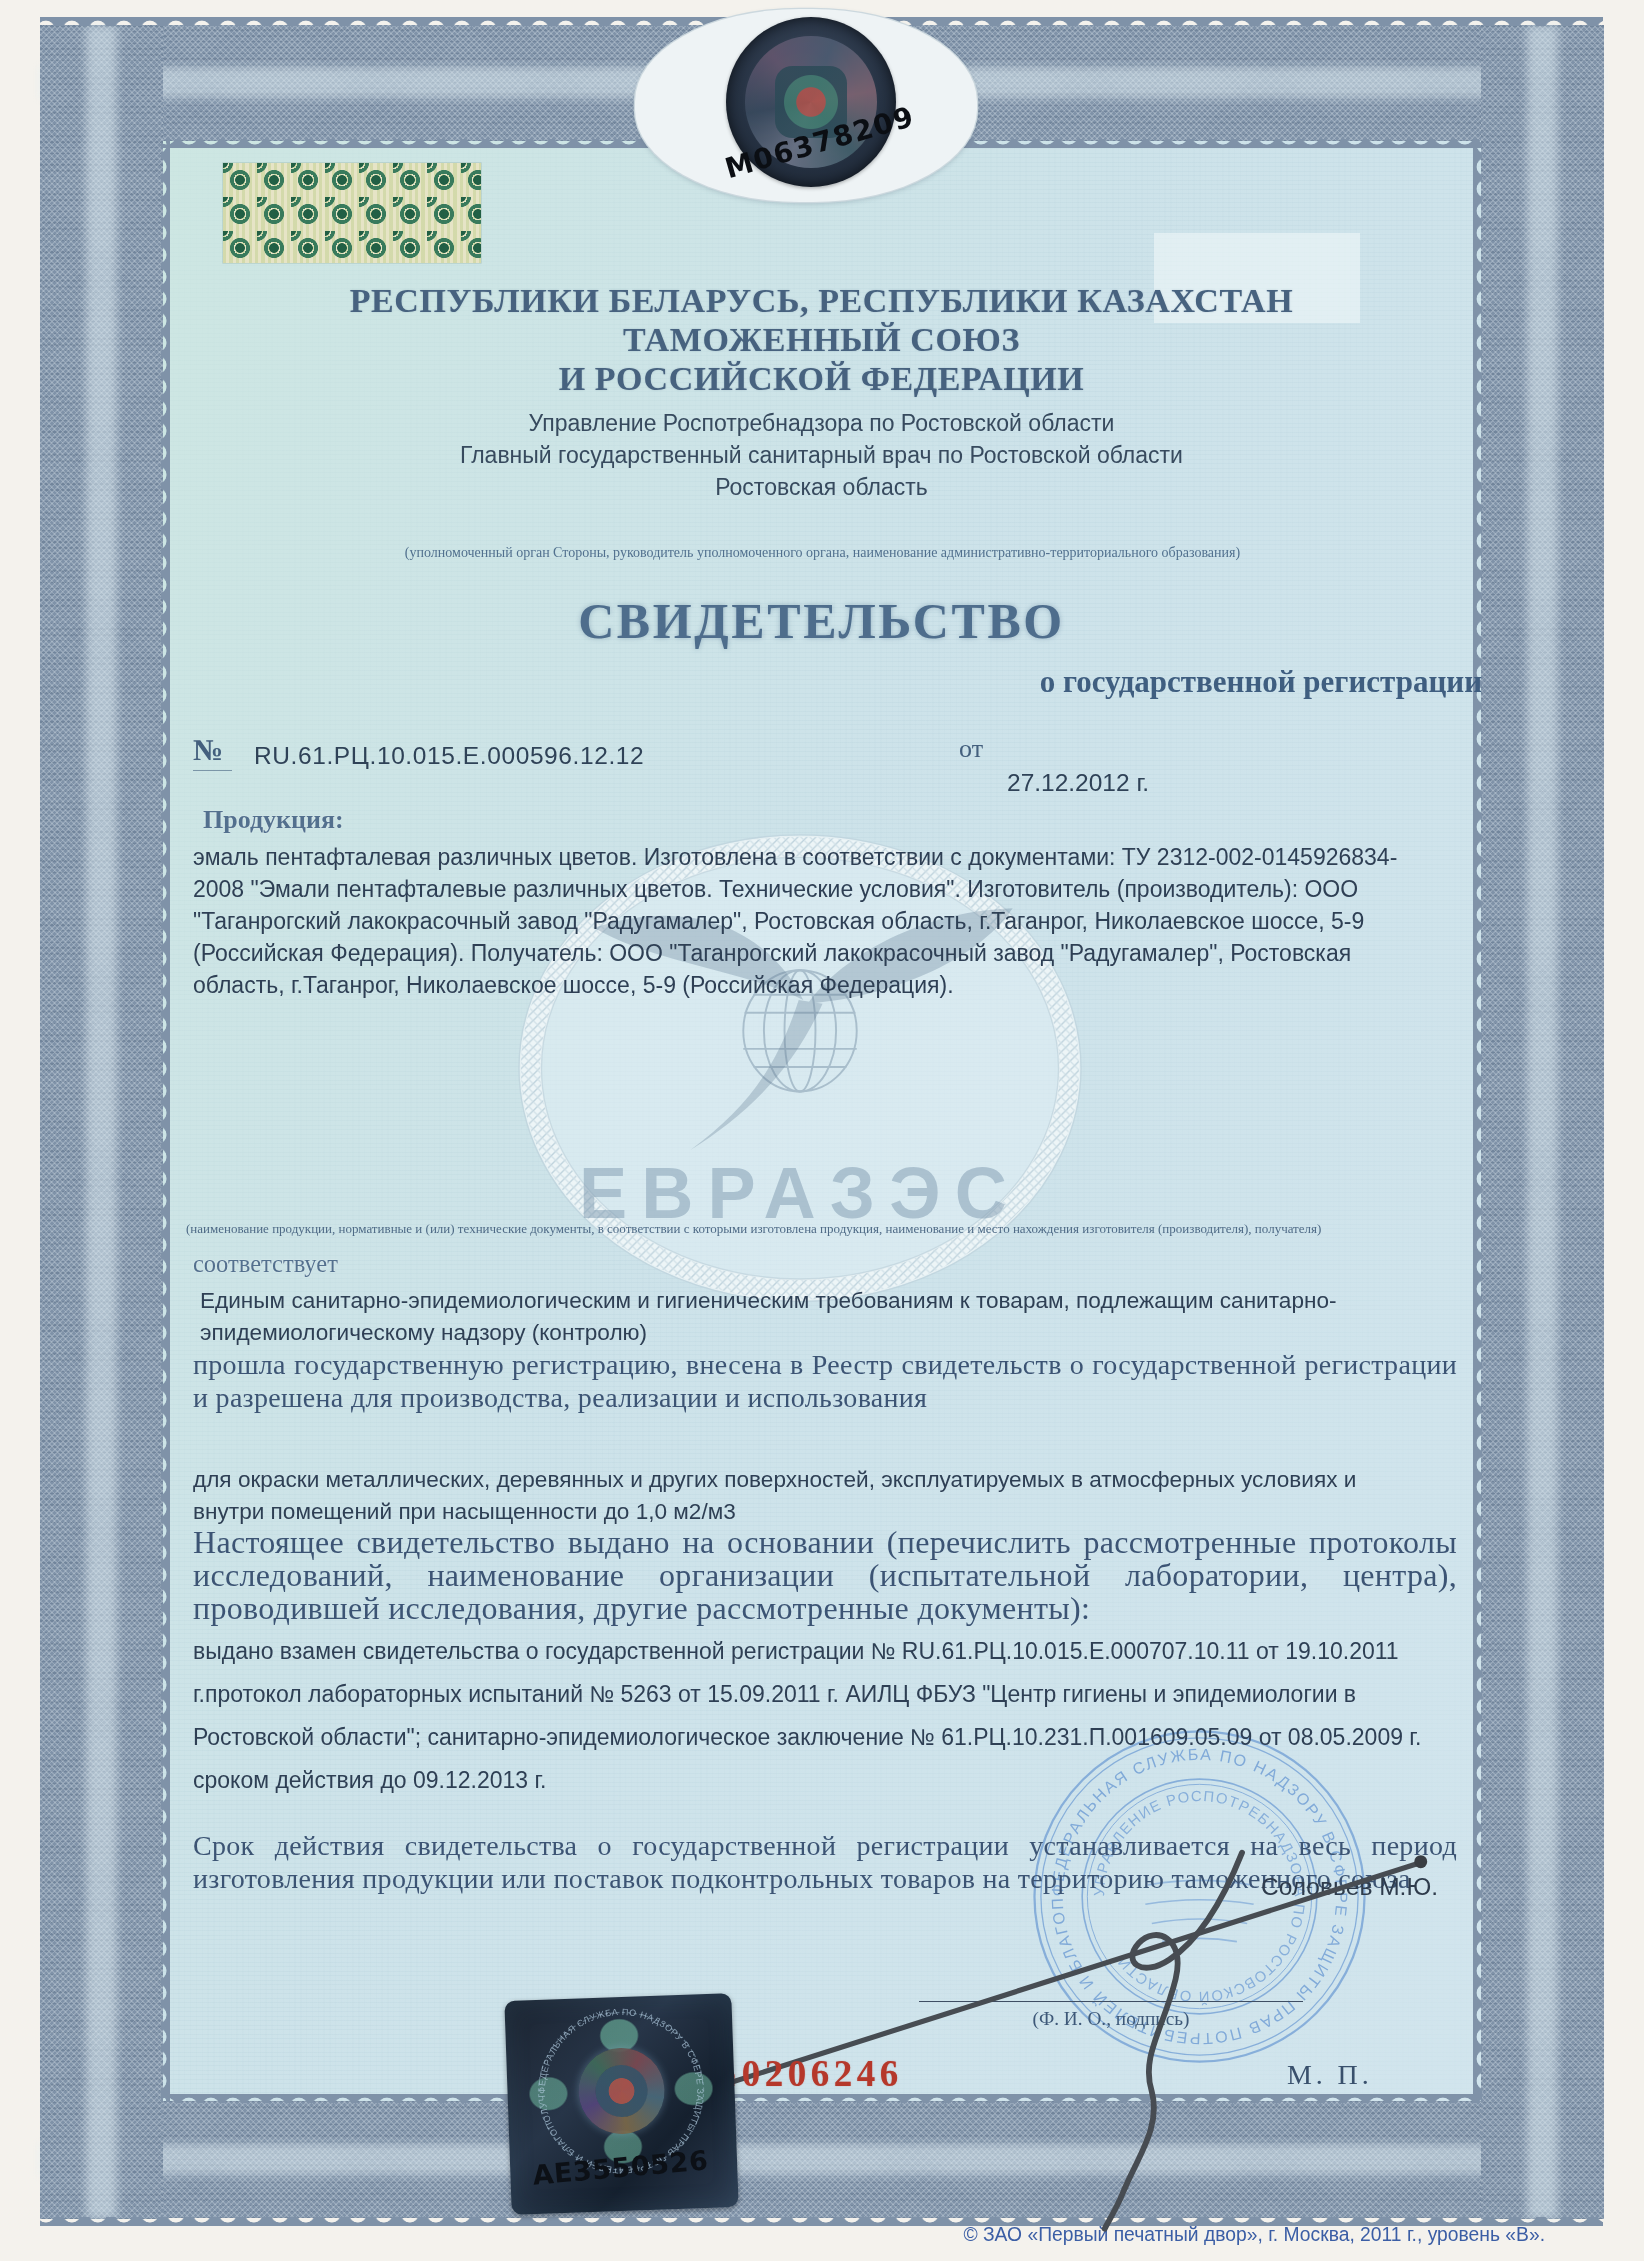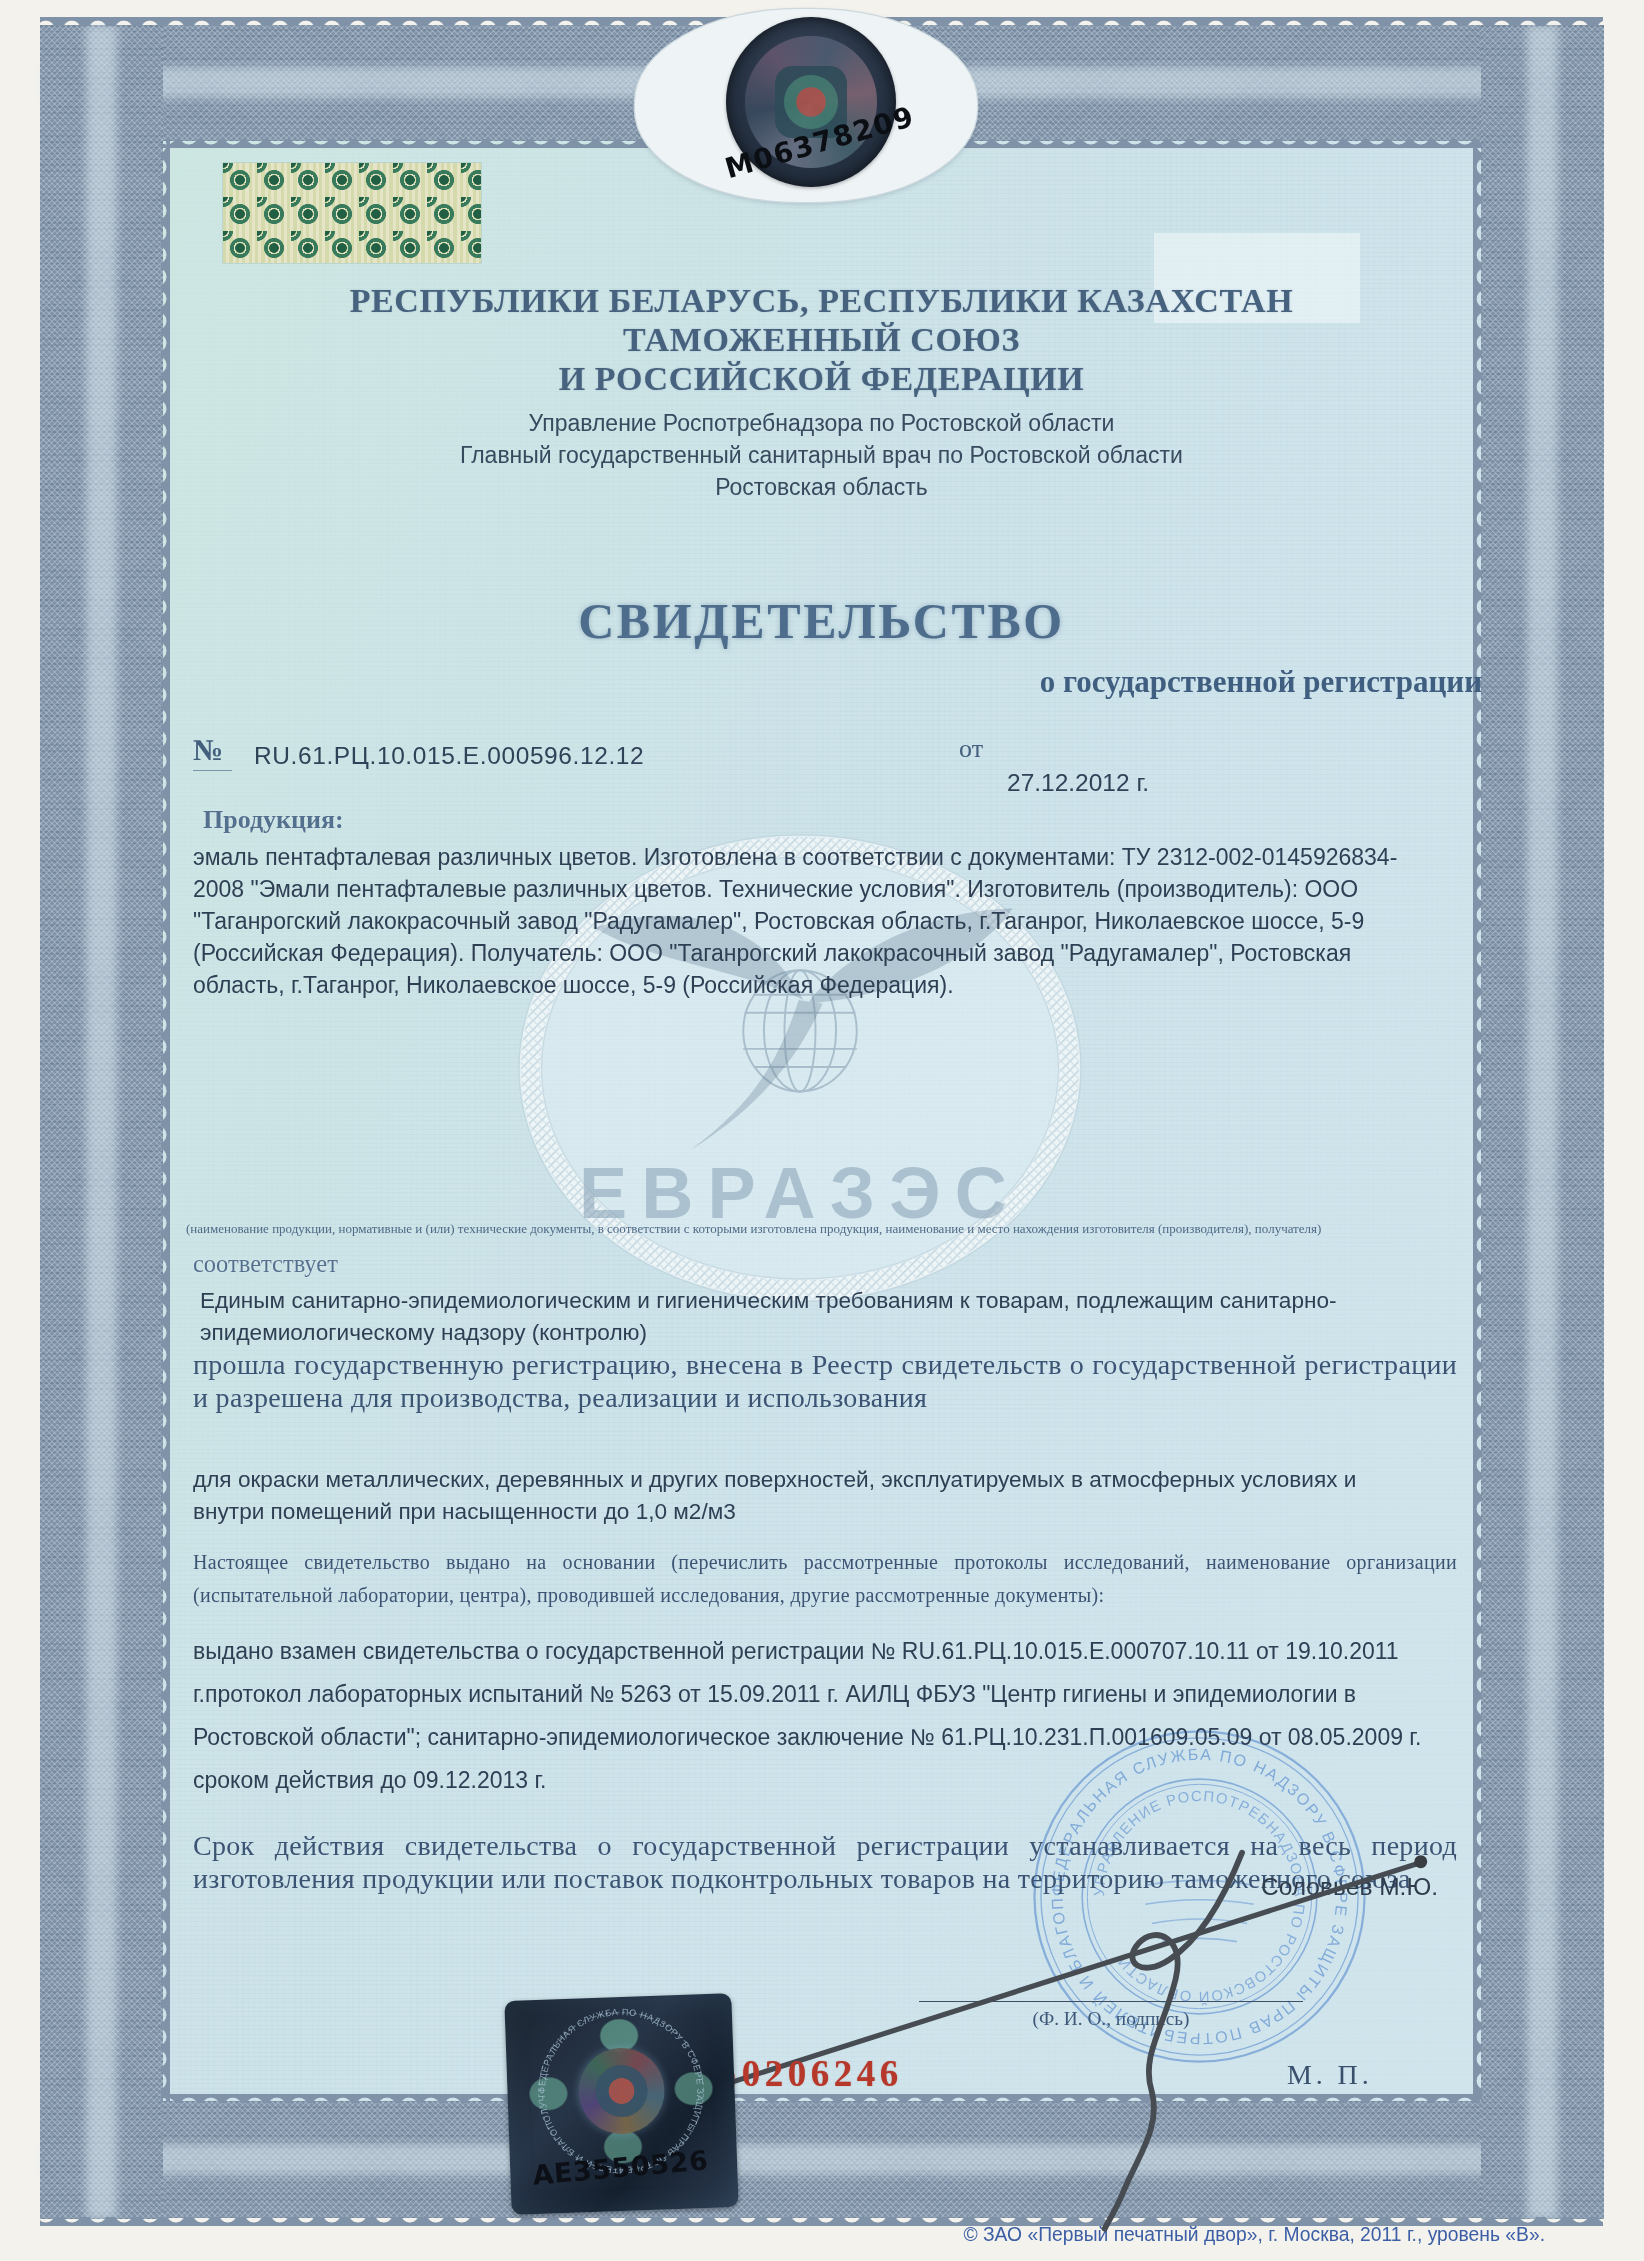--- a/index.html
+++ b/index.html
@@ -104,21 +104,21 @@
   .caption2{position:absolute;left:186px;top:1221px;width:1290px;z-index:5;white-space:nowrap;
       font-size:13px;color:#4e6a86;}
   .conforms-lead{position:absolute;left:193px;top:1250px;z-index:5;font-size:24.5px;}
   .conforms-text{position:absolute;left:200px;top:1285px;width:1161px;z-index:5;
       font-family:"Liberation Sans",sans-serif;font-size:22.6px;line-height:32px;color:#2e3f54;}
   .reg-serif{position:absolute;left:193px;top:1348px;width:1264px;z-index:5;text-align:justify;
       font-size:28px;line-height:33px;color:#3c5474;letter-spacing:0.3px;}
   .reg-usage{position:absolute;left:193px;top:1464px;width:1225px;z-index:5;
       font-family:"Liberation Sans",sans-serif;font-size:22.6px;line-height:32px;color:#2e3f54;}
   .basis-lead{position:absolute;left:193px;top:1526px;width:1264px;z-index:5;text-align:justify;
-      font-size:20px;line-height:33px;color:#3c5474;letter-spacing:0.3px;margin-top:20px;}
+      font-size:32px;line-height:33px;color:#3c5474;letter-spacing:0.3px;}
   .basis-text{position:absolute;left:193px;top:1630px;width:1245px;z-index:5;
       font-family:"Liberation Sans",sans-serif;font-size:23px;line-height:43px;color:#2e3f54;}
   .validity{position:absolute;left:193px;top:1829px;width:1264px;z-index:5;text-align:justify;
       font-size:28px;line-height:33px;color:#3c5474;letter-spacing:0.3px;}
   .sig-label{position:absolute;left:193px;top:1943px;width:780px;z-index:5;
       font-size:24.5px;line-height:32px;color:#45607e;}
 
   
   .sig-name{position:absolute;left:1261px;top:1873px;z-index:6;
       font-family:"Liberation Sans",sans-serif;font-size:24.5px;color:#2f3c4c;}
@@ -212,20 +212,21 @@
   <div class="hdr">
     <div class="big">РЕСПУБЛИКИ БЕЛАРУСЬ, РЕСПУБЛИКИ КАЗАХСТАН</div>
     <div class="big">ТАМОЖЕННЫЙ СОЮЗ</div>
     <div class="big">И РОССИЙСКОЙ ФЕДЕРАЦИИ</div>
     <div class="auth-wrap">
       <div class="auth">Управление Роспотребнадзора по Ростовской области</div>
       <div class="auth">Главный государственный санитарный врач по Ростовской области</div>
       <div class="auth">Ростовская область</div>
     </div>
   </div>
+  <div class="caption1">(уполномоченный орган Стороны, руководитель уполномоченного органа, наименование административно-территориального образования)</div>
 
   <div class="title-main">СВИДЕТЕЛЬСТВО</div>
   <div class="title-sub">о государственной регистрации</div>
 
   <div class="numrow">
     <span class="num-label">№</span>
     <span class="num-value">RU.61.РЦ.10.015.Е.000596.12.12</span>
     <span class="date-label">от</span>
     <span class="date-value">27.12.2012 г.</span>
   </div>

